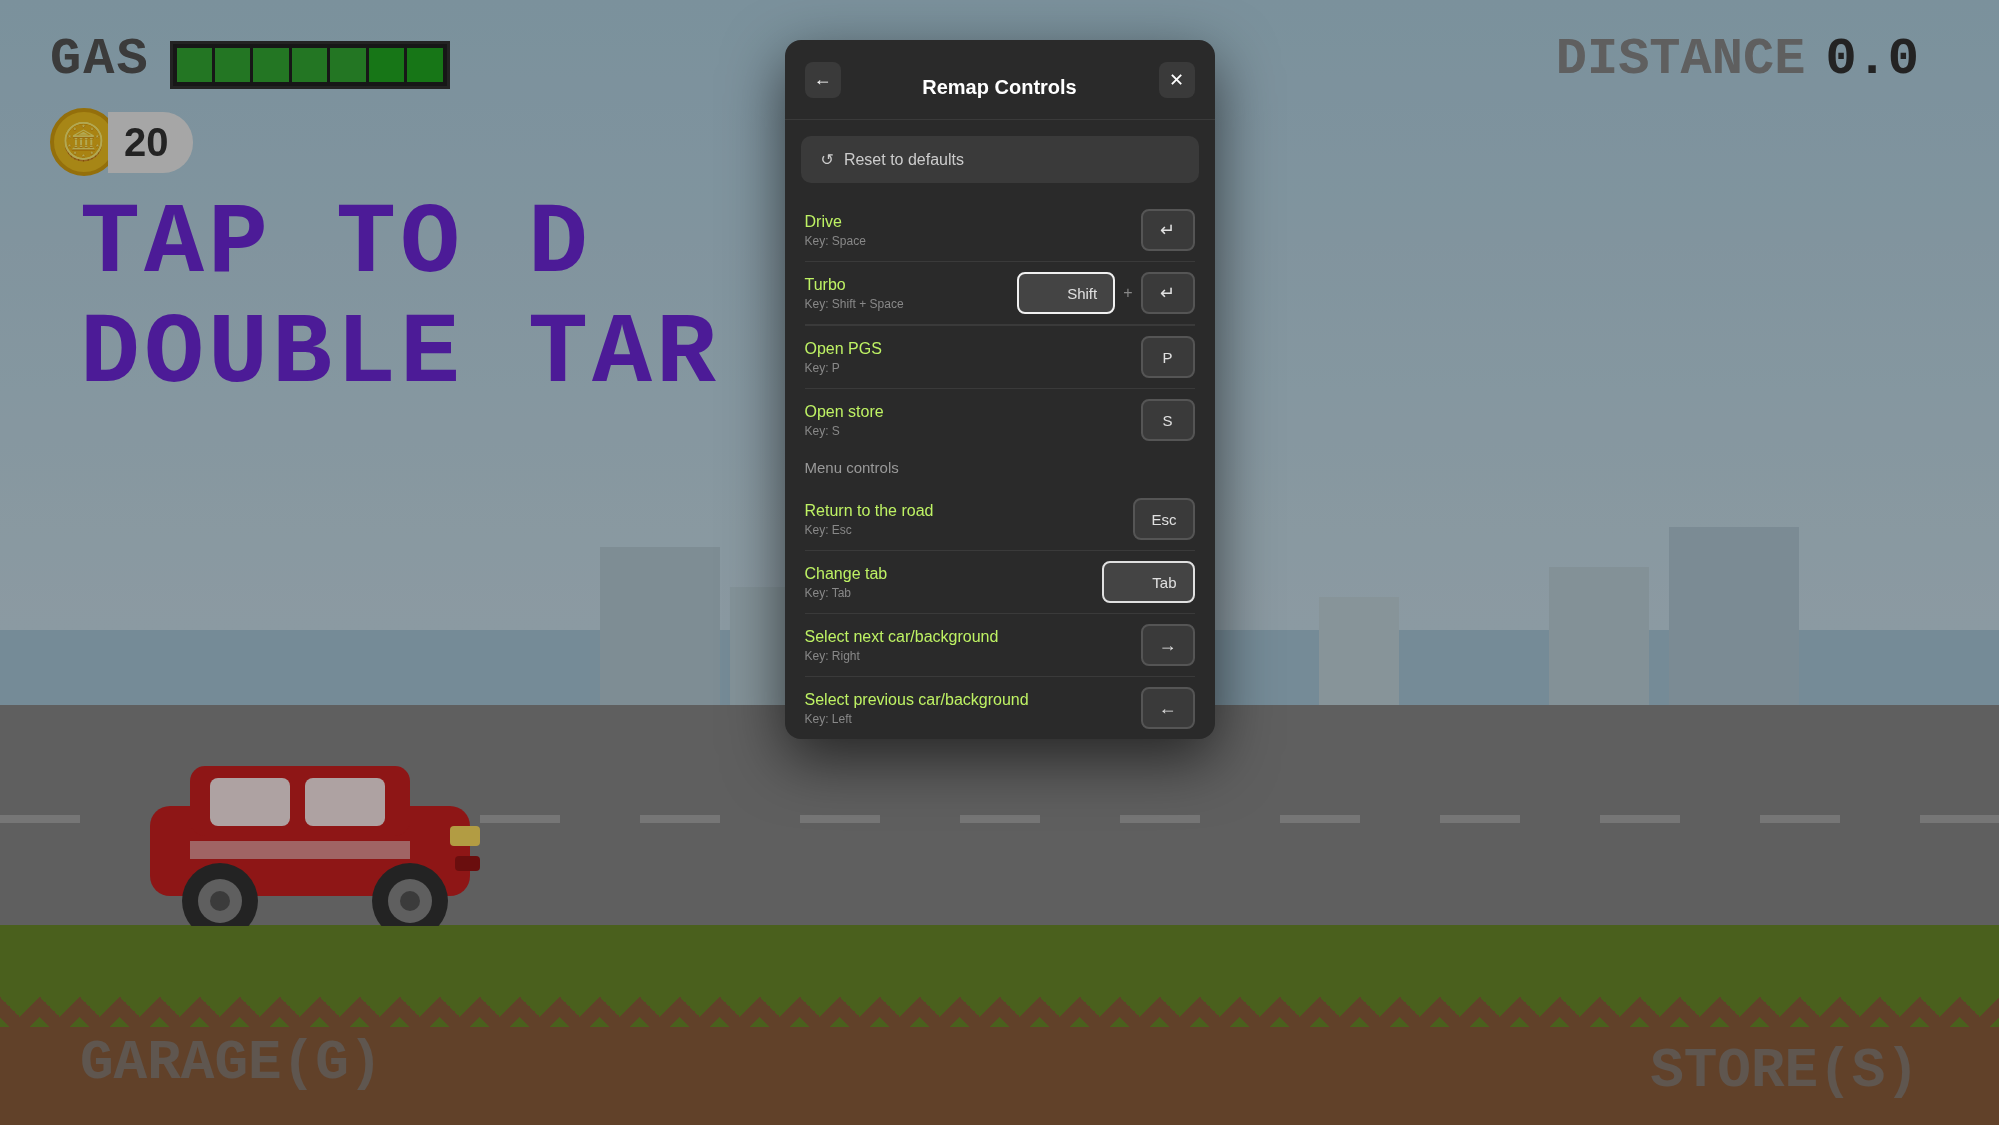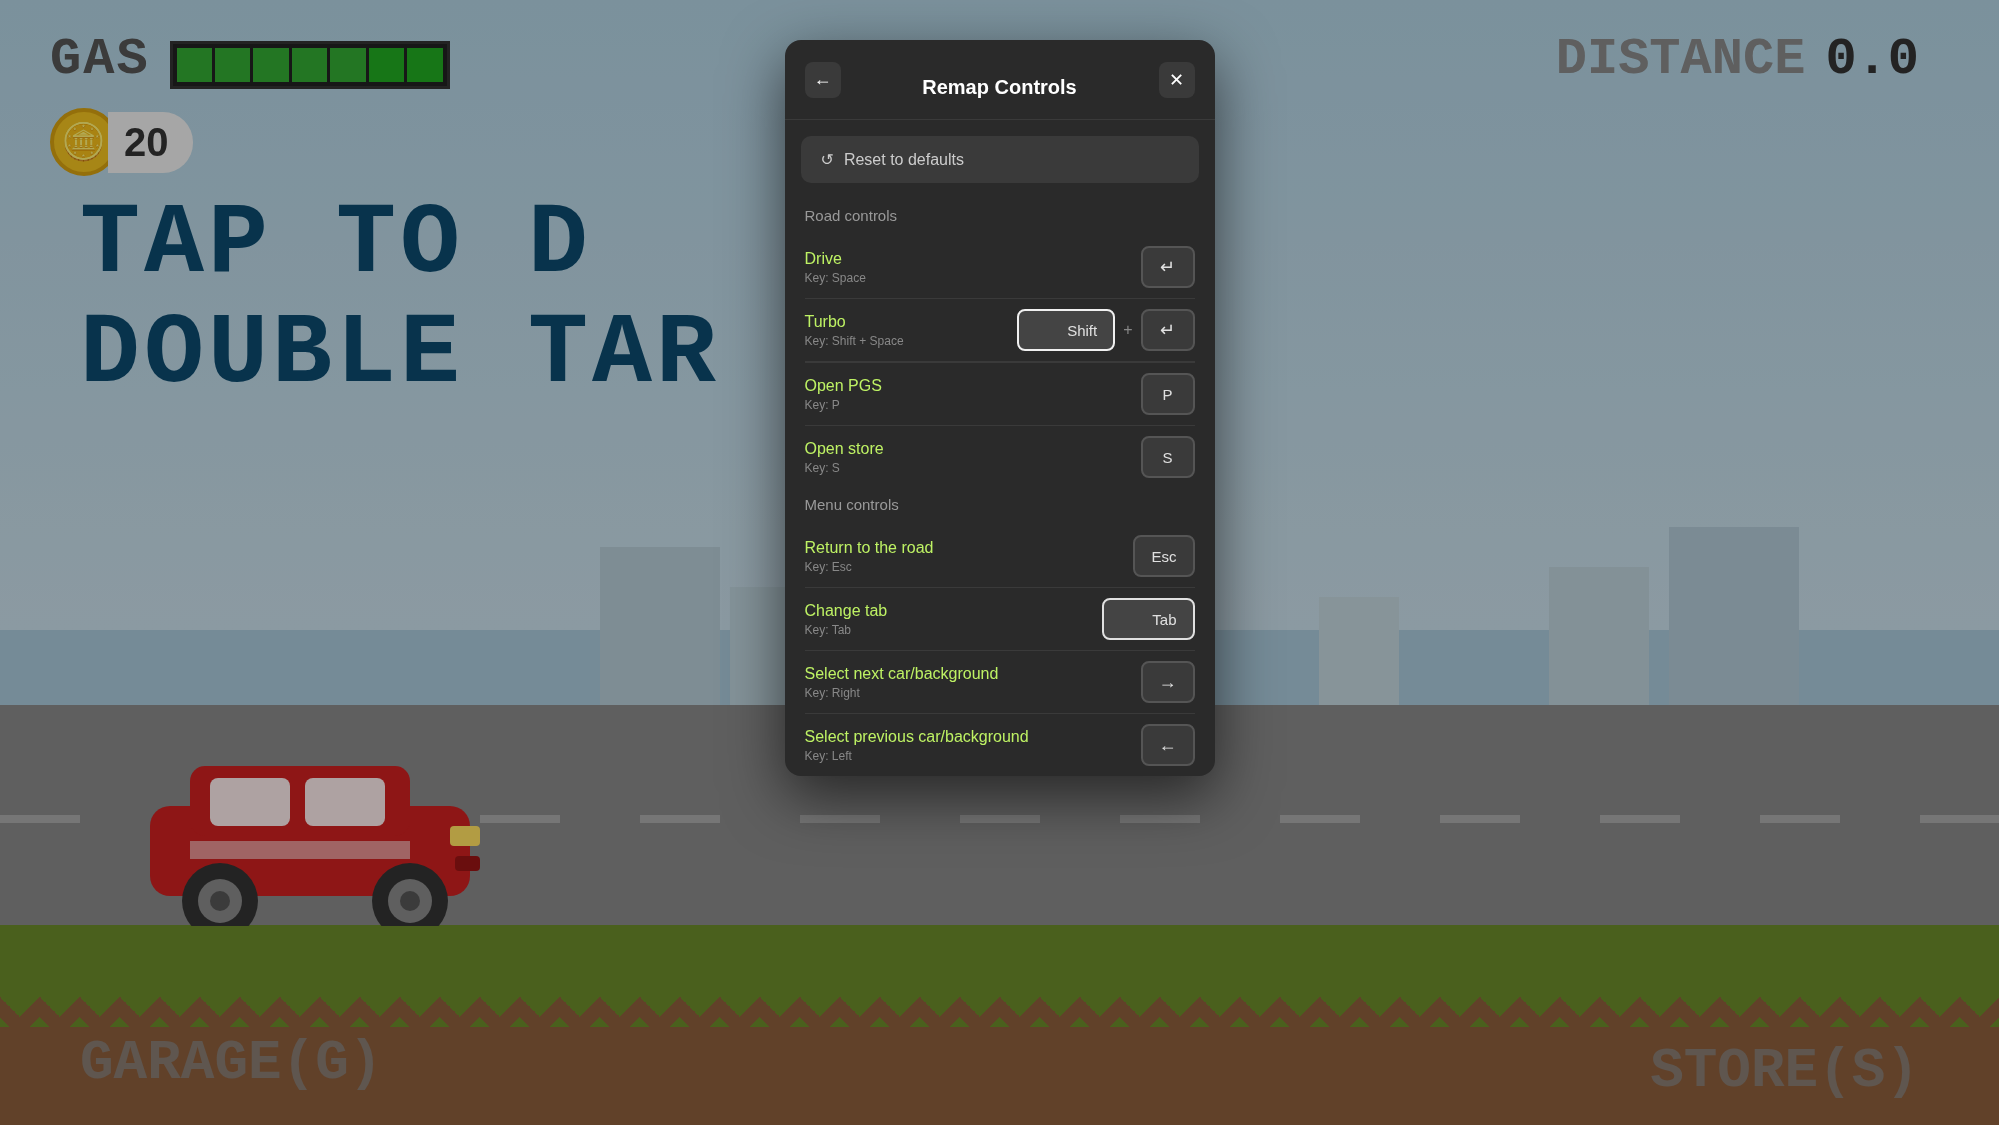--- a/index.html
+++ b/index.html
@@ -170,21 +170,21 @@
       font-family: 'Courier New', monospace;
     }
 
     
     .game-text {
       position: absolute;
       top: 190px;
       left: 80px;
       font-size: 100px;
       font-weight: 900;
-      color: #0c4a6e;
+      color: #6d28d9;
       font-family: 'Courier New', monospace;
       letter-spacing: 4px;
       line-height: 1.1;
     }
 
     
     .bottom-label-left {
       position: absolute;
       bottom: 30px;
       left: 80px;
@@ -498,21 +498,20 @@
         <button class="modal-close-btn">
           <span>✕</span>
         </button>
       </div>
 
       <button class="reset-btn">
         <span class="reset-icon">↺</span>
         <span>Reset to defaults</span>
       </button>
 
-      <div class="section-header">Road controls</div>
 
       <div class="control-row">
         <div class="control-info">
           <span class="control-name">Drive</span>
           <span class="control-key">Key: Space</span>
         </div>
         <button class="key-btn">
           <span class="enter-sym">↵</span>
         </button>
       </div>

